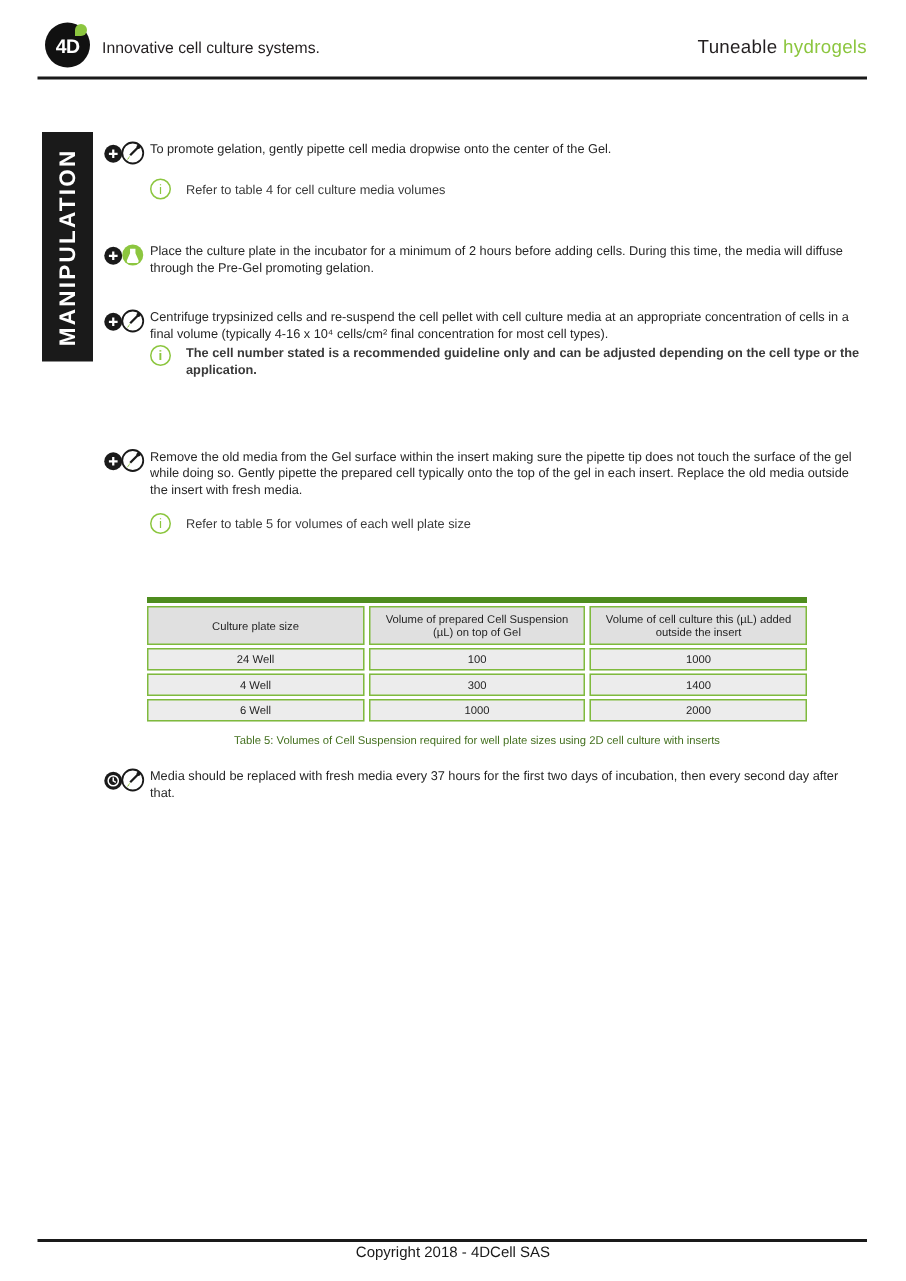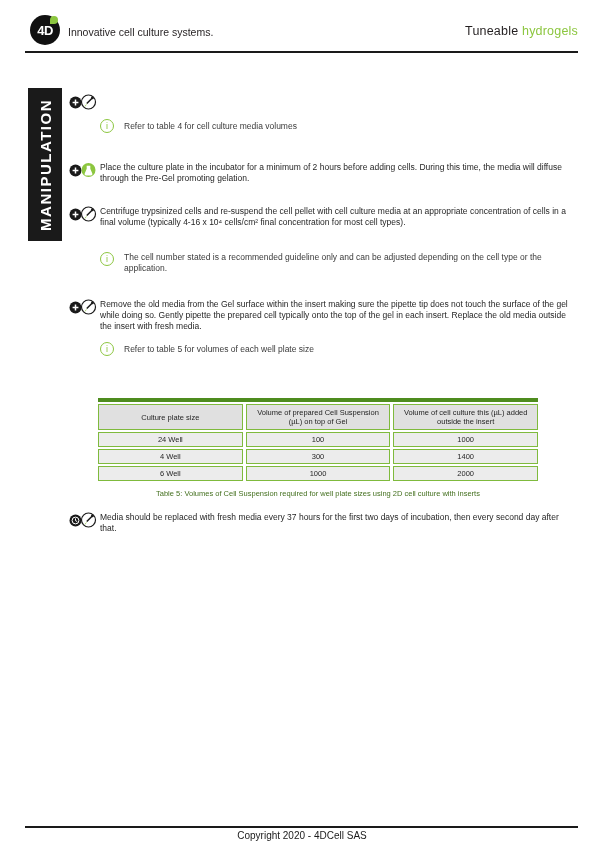--- a/index.html
+++ b/index.html
@@ -73,21 +73,21 @@
     display:flex; align-items:center; justify-content:center;
     margin-right:10px;
   }
   .note-badge::after { content:"i"; }
   .note .ntext { flex:1; font-size:8.5px; line-height:11px; color:#3a3a3a; }
 
   #step-1 { top:94px; }
   #note-1 { top:119px; }
   #step-2 { top:162px; }
   #step-3 { top:206px; }
-  #note-2 { top:252px; }
+  #note-2 { top:230px;font-weight:bold; }
   #step-4 { top:299px; }
   #note-3 { top:342px; }
   #step-5 { top:512px; }
 
   
   .table-wrap { position:absolute; left:98px; top:398px; width:440px; }
   .table-band { height:4px; background:#4E8C1E; margin-bottom:2px; }
   .trow { display:flex; gap:3px; margin-bottom:2px; }
   .tcell {
     flex:1 1 0; border:1px solid #7FBA3D; background:#ECECEC;
@@ -136,20 +136,21 @@
       <circle cx="7.5" cy="11.5" r="6" fill="#1a1a1a"></circle>
       <path d="M4.6 11.5h5.8M7.5 8.6v5.8" stroke="#fff" stroke-width="1.5" fill="none"></path>
     </g>
     <g>
       <circle cx="20.5" cy="11" r="7" fill="#fff" stroke="#1a1a1a" stroke-width="1.2"></circle>
       <line x1="24.3" y1="7" x2="18.8" y2="12.5" stroke="#1a1a1a" stroke-width="1.5"></line>
       <circle cx="24.4" cy="6.9" r="1.4" fill="#1a1a1a"></circle>
       <path d="M19 12.2 L16.2 16 L17.9 14.7 Z" fill="#8CC63F"></path>
     </g>
   </svg>
+  <div class="stext">To promote gelation, gently pipette cell media dropwise onto the center of the Gel.</div>
 </div>
 
 <div class="note" id="note-1">
   <span class="note-badge"></span>
   <div class="ntext">Refer to table 4 for cell culture media volumes</div>
 </div>
 
 <div class="step" id="step-2">
   <svg class="sicon" viewBox="0 0 30 22">
     <g>
@@ -242,13 +243,13 @@
       <circle cx="20.5" cy="11" r="7" fill="#fff" stroke="#1a1a1a" stroke-width="1.2"></circle>
       <line x1="24.3" y1="7" x2="18.8" y2="12.5" stroke="#1a1a1a" stroke-width="1.5"></line>
       <circle cx="24.4" cy="6.9" r="1.4" fill="#1a1a1a"></circle>
       <path d="M19 12.2 L16.2 16 L17.9 14.7 Z" fill="#8CC63F"></path>
     </g>
   </svg>
   <div class="stext">Media should be replaced with fresh media every 37 hours for the first two days of incubation, then every second day after that.</div>
 </div>
 
 <div class="footer-rule"></div>
-<div class="copyright">Copyright 2020 - 4DCell SAS</div>
+<div class="copyright">Copyright 2018 - 4DCell SAS</div>
 
 </body></html>

